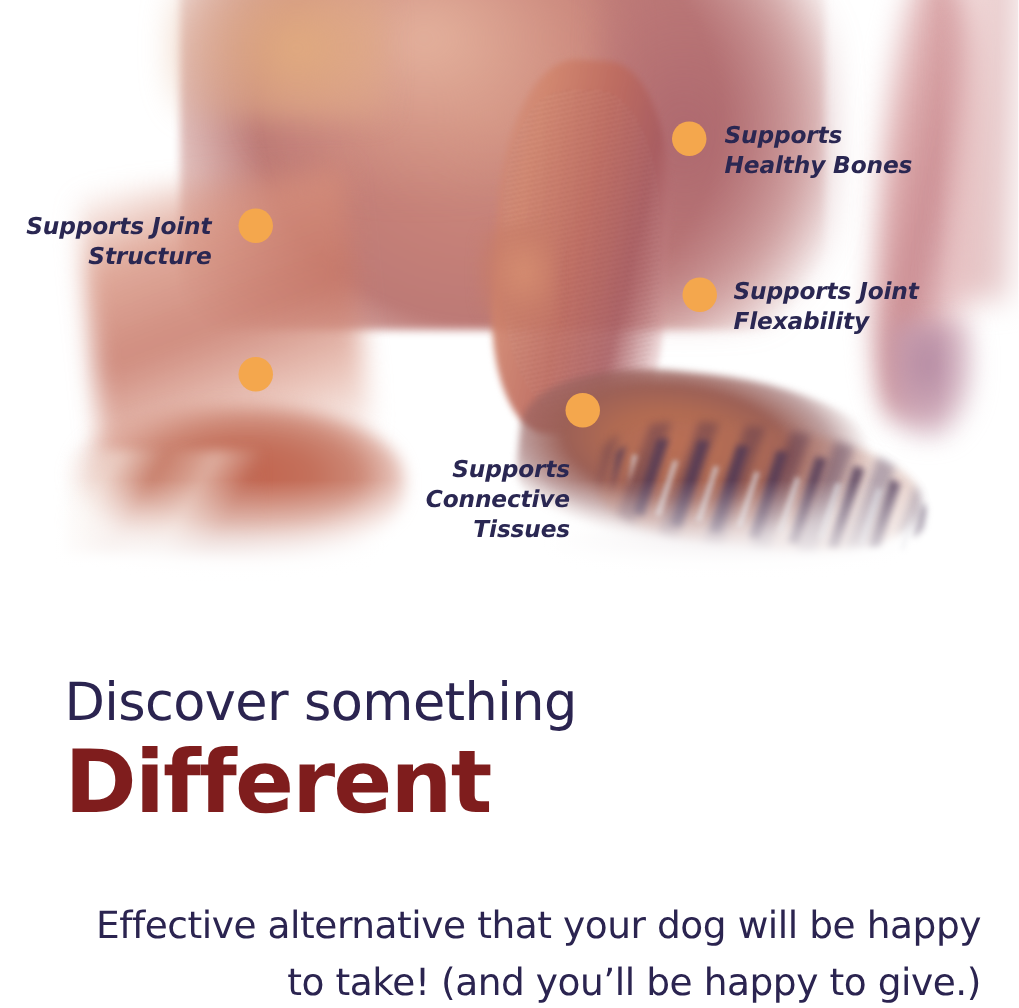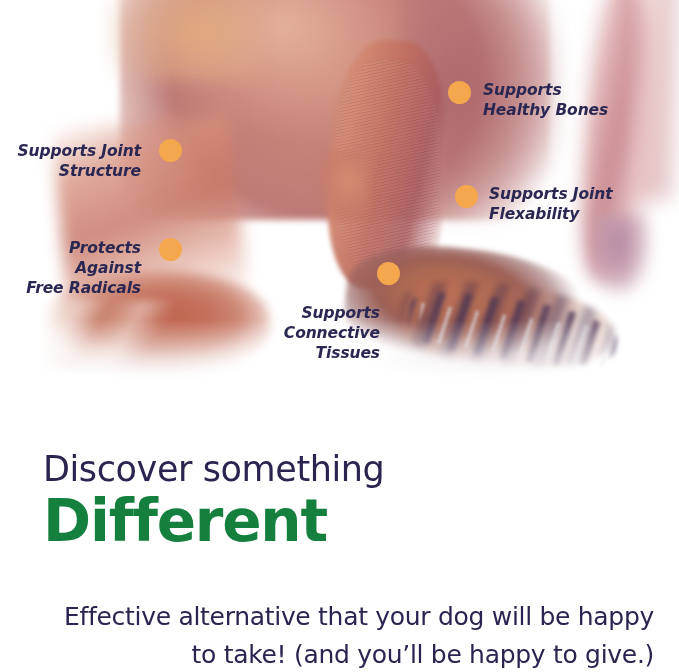--- a/index.html
+++ b/index.html
@@ -462,24 +462,20 @@
     <div class="dot dot-free-radicals" style="background: rgb(244, 167, 77);"></div>
     <div class="dot dot-healthy-bones" style="background: rgb(244, 167, 77);"></div>
     <div class="dot dot-joint-flex" style="background: rgb(244, 167, 77);"></div>
     <div class="dot dot-connective" style="background: rgb(244, 167, 77);"></div>
 
     <div class="callout align-right lbl-joint-structure">
       <div class="callout-label" style="color: rgb(42, 39, 82);">Supports Joint
 Structure</div>
     </div>
 
-    <div class="callout align-right lbl-free-radicals">
-      <div class="callout-label" style="color: rgb(42, 39, 82);">Protects Against
-Free Radicals</div>
-    </div>
 
     <div class="callout align-left lbl-healthy-bones">
       <div class="callout-label" style="color: rgb(42, 39, 82);">Supports
 Healthy Bones</div>
     </div>
 
     <div class="callout align-left lbl-joint-flex">
       <div class="callout-label" style="color: rgb(42, 39, 82);">Supports Joint
 Flexability</div>
     </div>
@@ -487,18 +483,18 @@
     <div class="callout align-right lbl-connective">
       <div class="callout-label" style="color: rgb(42, 39, 82);">Supports
 Connective
 Tissues</div>
     </div>
   </div>
 
   <div class="bottom">
     <div class="headline-wrap">
       <div class="headline-1" style="color: rgb(43, 36, 80);">Discover something</div>
-      <div class="headline-2" style="color: #15803d;">Different</div>
+      <div class="headline-2" style="color: #7f1d1d;">Different</div>
     </div>
     <div class="subcopy" style="color: rgb(43, 36, 80); text-align: right;">Effective alternative that your dog will be happy to take! (and you’ll be happy to give.)</div>
   </div>
 
 </div>
 
 </body></html>

